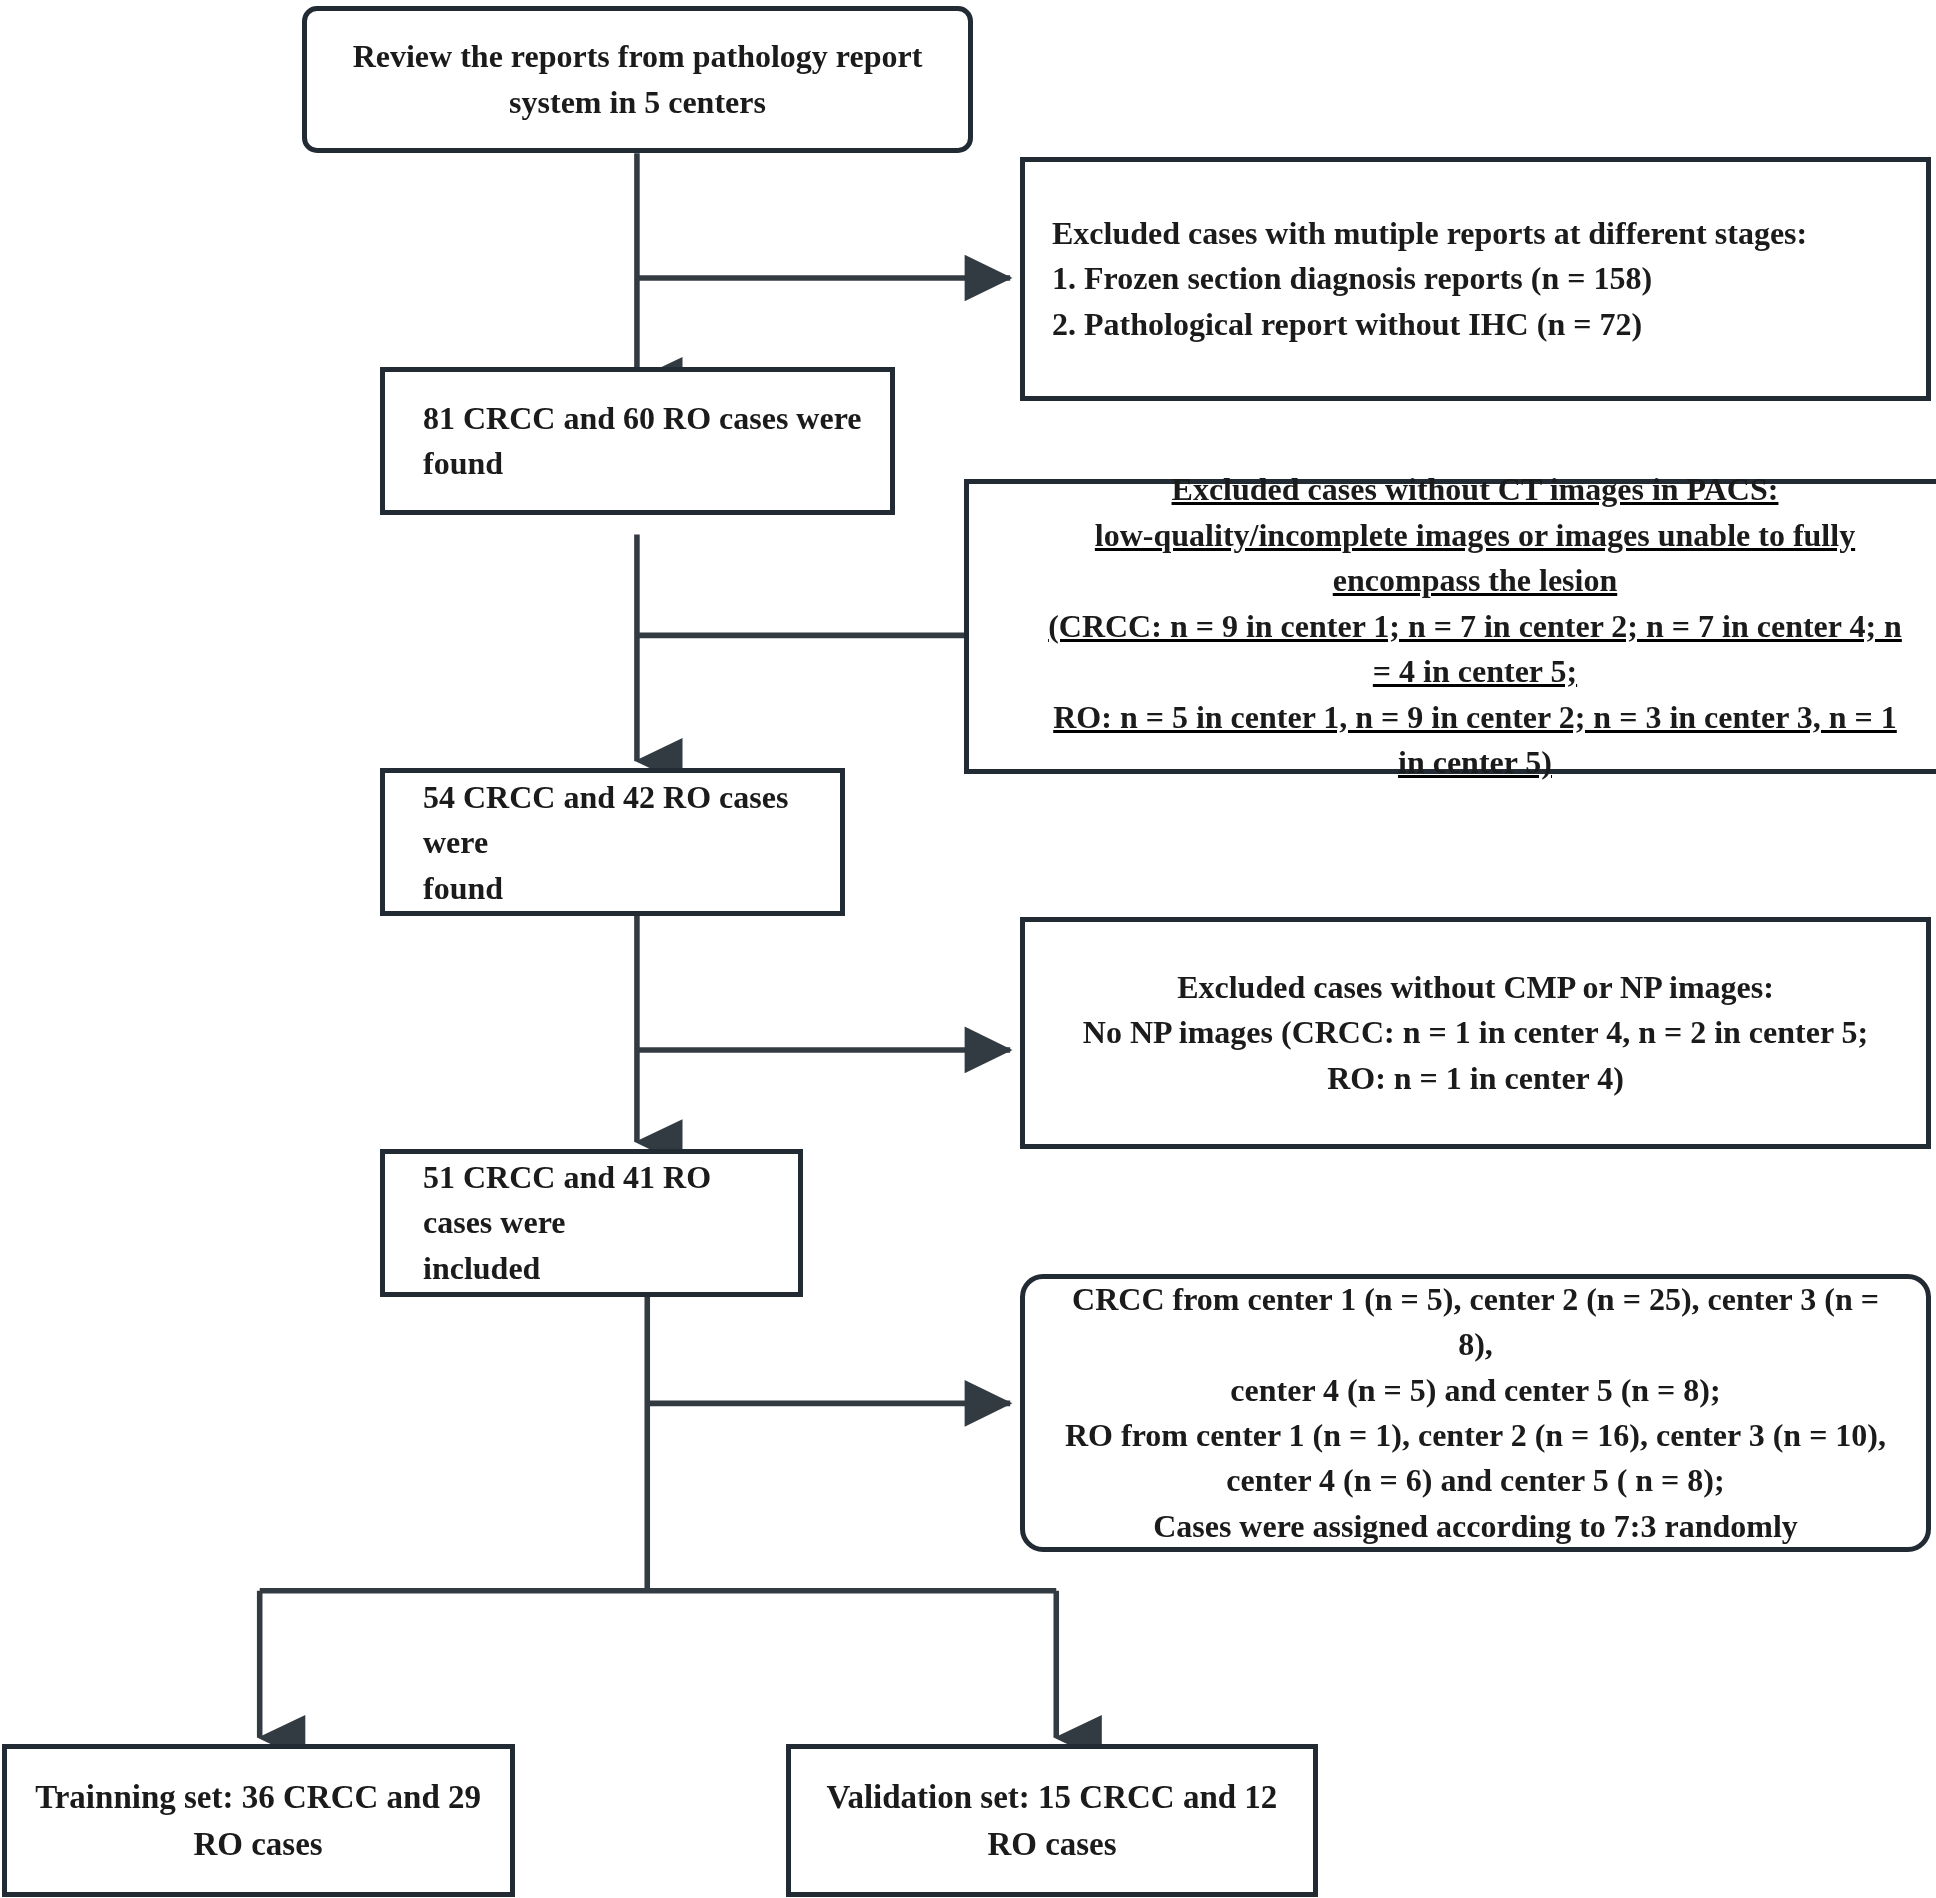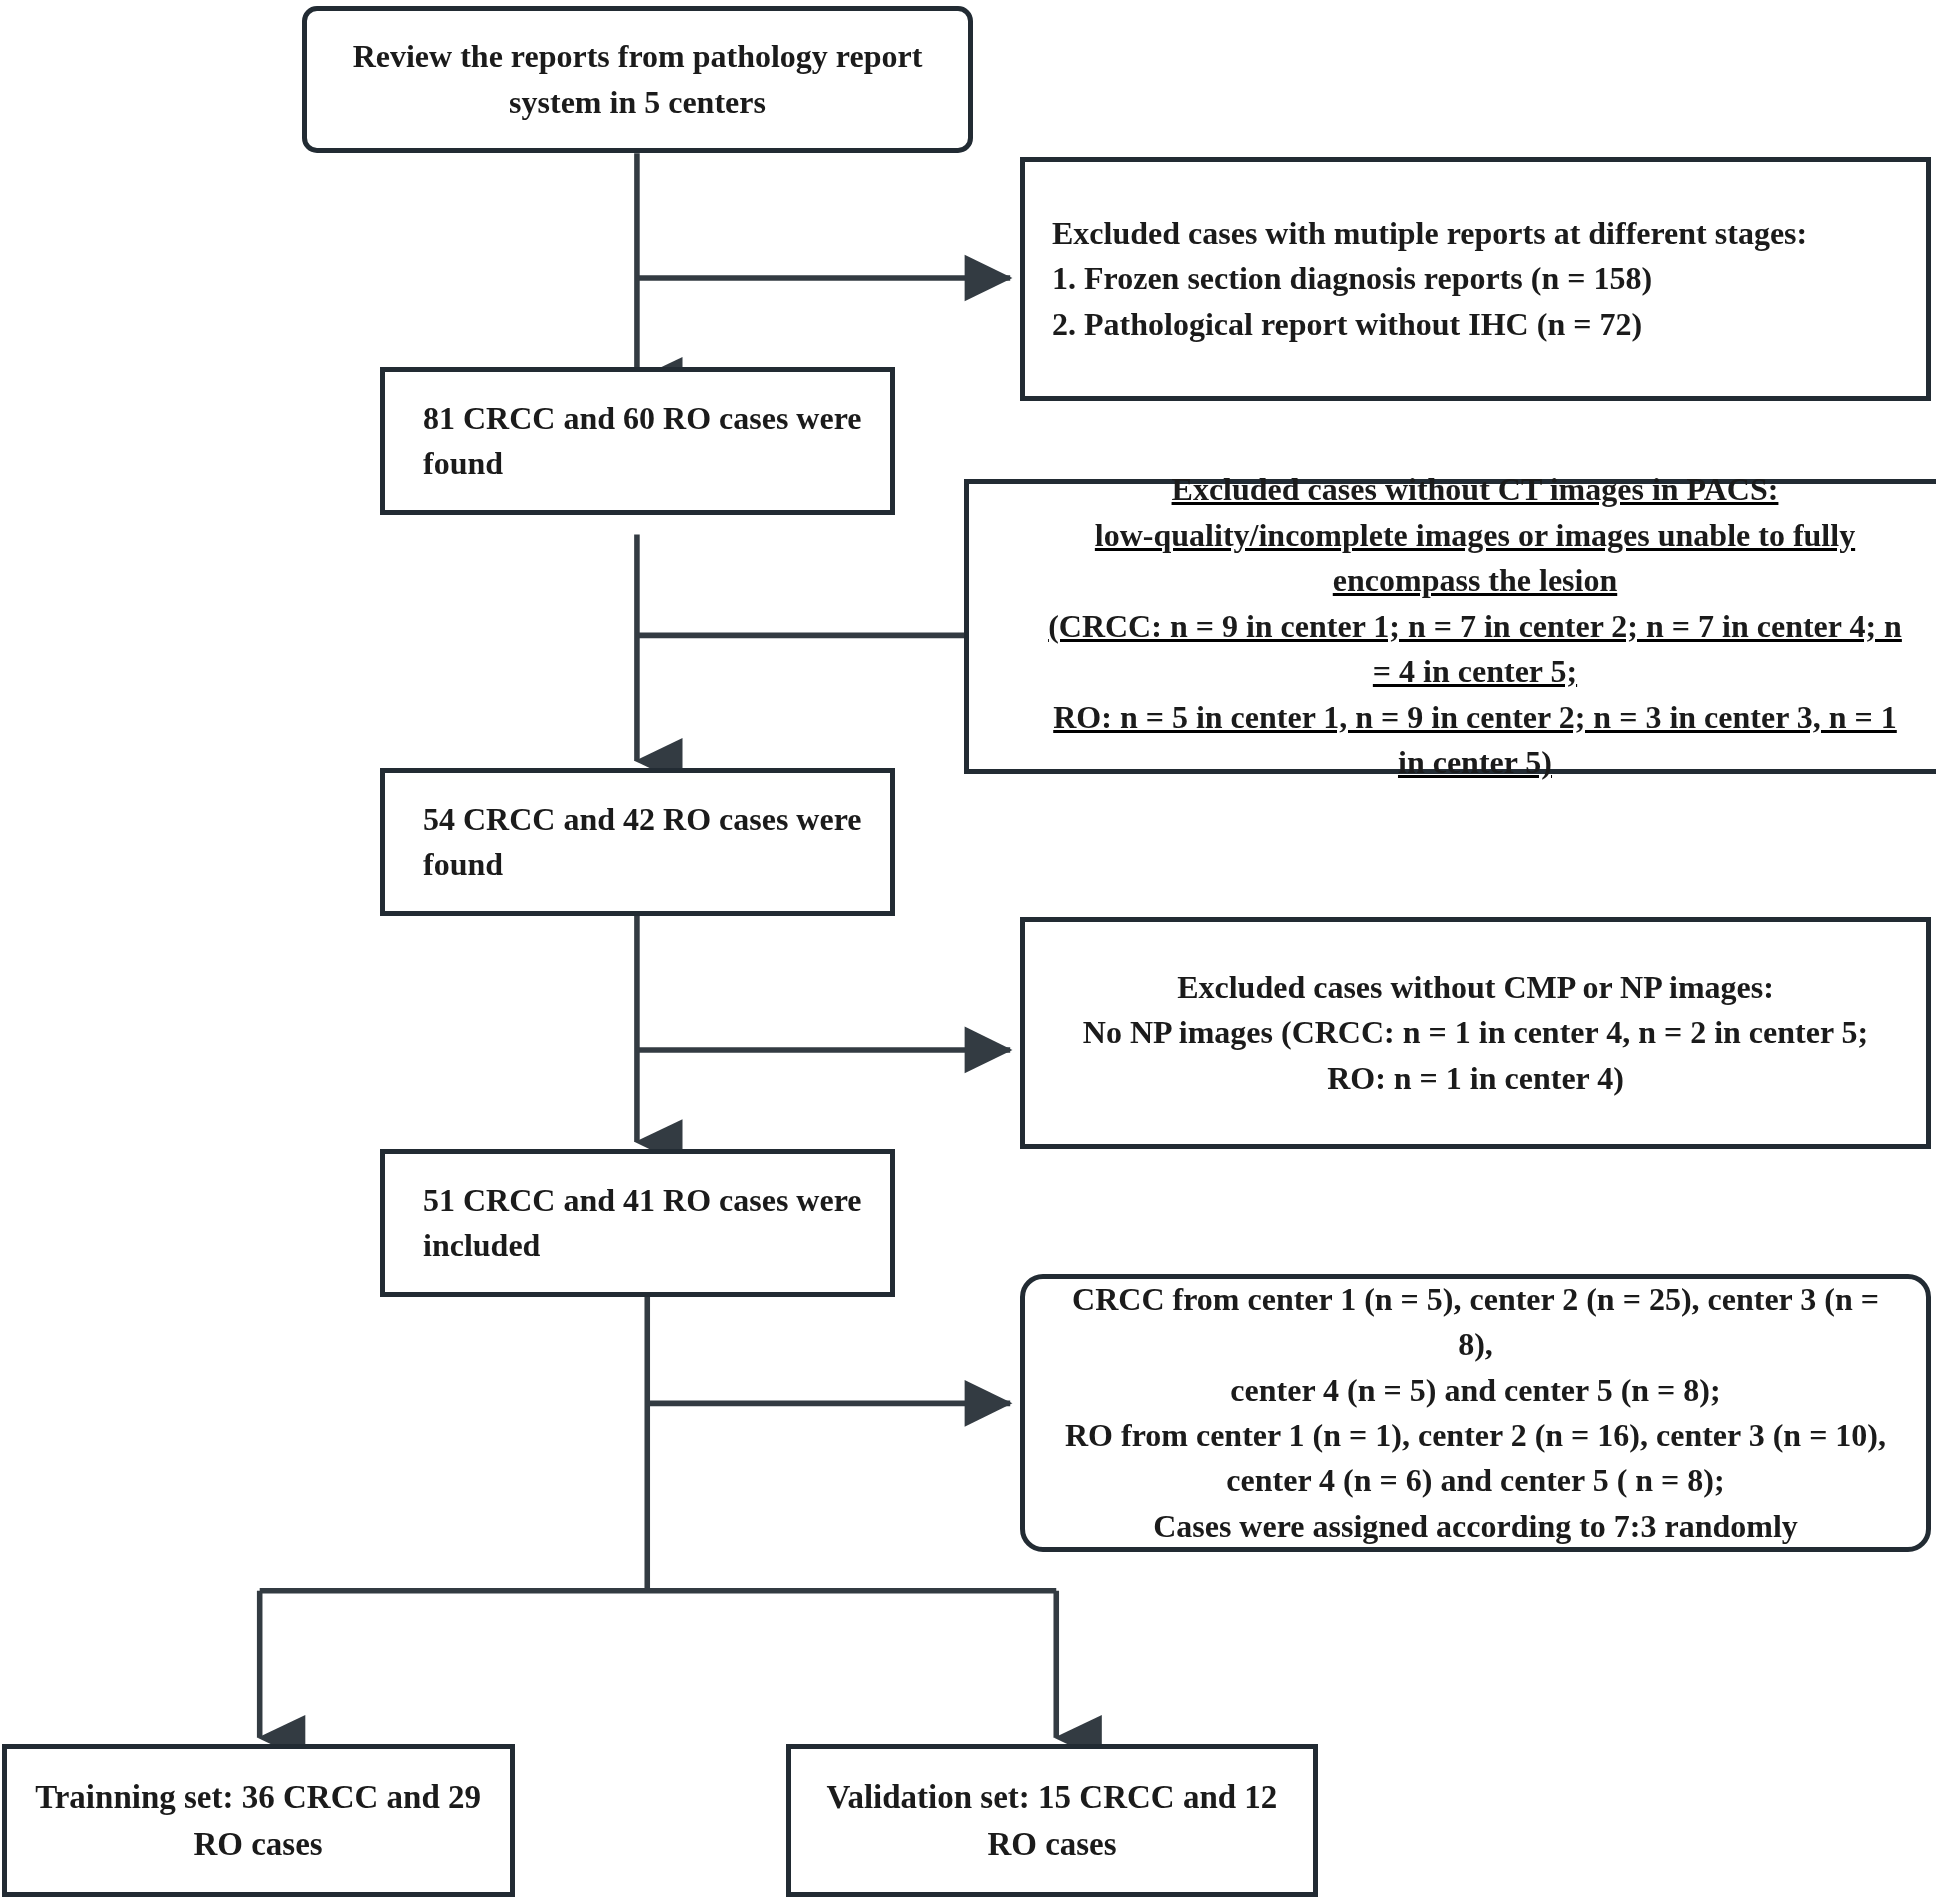--- a/index.html
+++ b/index.html
@@ -110,26 +110,26 @@
   <div class="node flow rounded" style="left:302px; top:6.4px; width:671px; height:147px;">
     <div class="txt">Review the reports from pathology report
 system in 5 centers</div>
   </div>
 
   <div class="node flow align-left" style="left:380px; top:367px; width:515px; height:148px;">
     <div class="txt">81 CRCC and 60 RO cases were
 found</div>
   </div>
 
-  <div class="node flow align-left" style="left:380px; top:768px; width:515px; height:148px;">
+  <div class="node flow align-left" style="left:380px; top:768px; width:465px; height:148px;align-items:flex-end;">
     <div class="txt">54 CRCC and 42 RO cases were
 found</div>
   </div>
 
-  <div class="node flow align-left" style="left:380px; top:1149px; width:515px; height:148px;">
+  <div class="node flow align-left" style="left:380px; top:1149px; width:423px; height:148px;">
     <div class="txt">51 CRCC and 41 RO cases were
 included</div>
   </div>
 
   <div class="node aside align-left" style="left:1020px; top:157px; width:911px; height:244px;">
     <div class="txt">Excluded cases with mutiple reports at different stages:
  1. Frozen section diagnosis reports (n = 158)
  2. Pathological report without IHC (n = 72)</div>
   </div>
 

